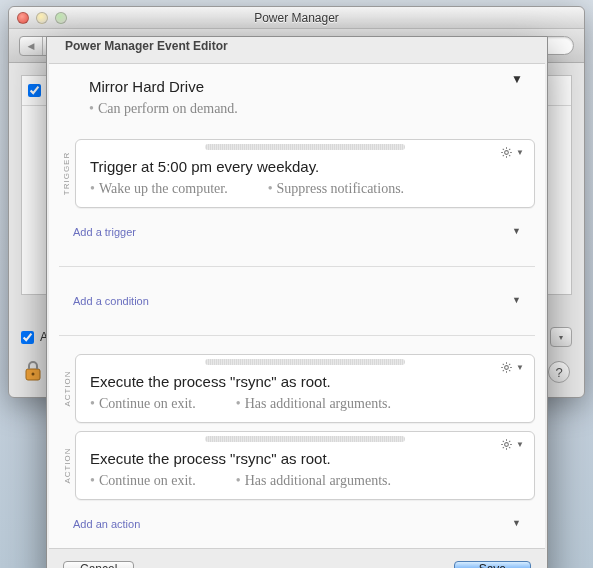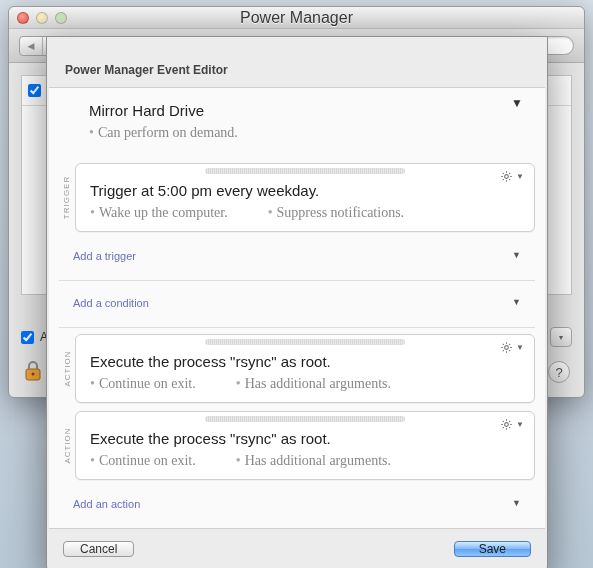--- a/index.html
+++ b/index.html
@@ -38,21 +38,21 @@
   }
   .traffic-lights { display: flex; gap: 7px; }
   .tl { width: 12px; height: 12px; border-radius: 50%; border: 0.5px solid rgba(0,0,0,0.25); }
   .tl.red { background: radial-gradient(circle at 40% 35%, #ff9e91, #e1554a); }
   .tl.yellow { background: radial-gradient(circle at 40% 35%, #fff0b0, #d7d5cf); border-color: rgba(0,0,0,0.2); }
   .tl.green { background: radial-gradient(circle at 40% 35%, #c0e8b0, #d7d5cf); border-color: rgba(0,0,0,0.2); }
   .title-text {
     position: absolute;
     left: 0; right: 0;
     text-align: center;
-    font-size: 16px;
+    font-size: 12px;
     color: #3a3a3a;
     text-shadow: 0 1px 0 #fff;
     pointer-events: none;
   }
 
   .toolbar {
     height: 34px;
     background: linear-gradient(to bottom, #e5e5e5, #cfcfcf);
     border-bottom: 1px solid #b0b0b0;
     display: flex;
@@ -163,21 +163,21 @@
     background: #ececec;
     border: 1px solid #8e8e8e;
     border-radius: 0 0 6px 6px;
     box-shadow: 0 14px 40px rgba(0,0,0,0.45);
     padding-bottom: 12px;
   }
   .sheet-title {
     font-weight: bold;
     font-size: 12px;
     color: #444;
-    padding: 26px 18px 10px;
+    padding: 2px 18px 10px;
   }
   .sheet-body {
     background: #fafafa;
     border-top: 1px solid #d0d0d0;
     border-bottom: 1px solid #d0d0d0;
     margin: 0 2px;
     padding: 10px 10px 12px 10px;
     position: relative;
   }
 
@@ -269,21 +269,21 @@
     margin-bottom: 10px;
   }
 
   .add-link {
     padding: 10px 14px 6px;
     font-size: 11px;
     color: #6a6fbf;
     position: relative;
     cursor: pointer;
   }
-  .add-link.divider { border-bottom: 1px solid #ddd; margin-bottom: 6px; padding-bottom: 18px; }
+  .add-link.divider { border-bottom: 1px solid #ddd; margin-bottom: 18px; padding-bottom: 28px; }
   .add-link .car {
     position: absolute;
     right: 14px;
     top: 10px;
     font-size: 9px;
     color: #555;
   }
 
   .sheet-footer {
     display: flex;

